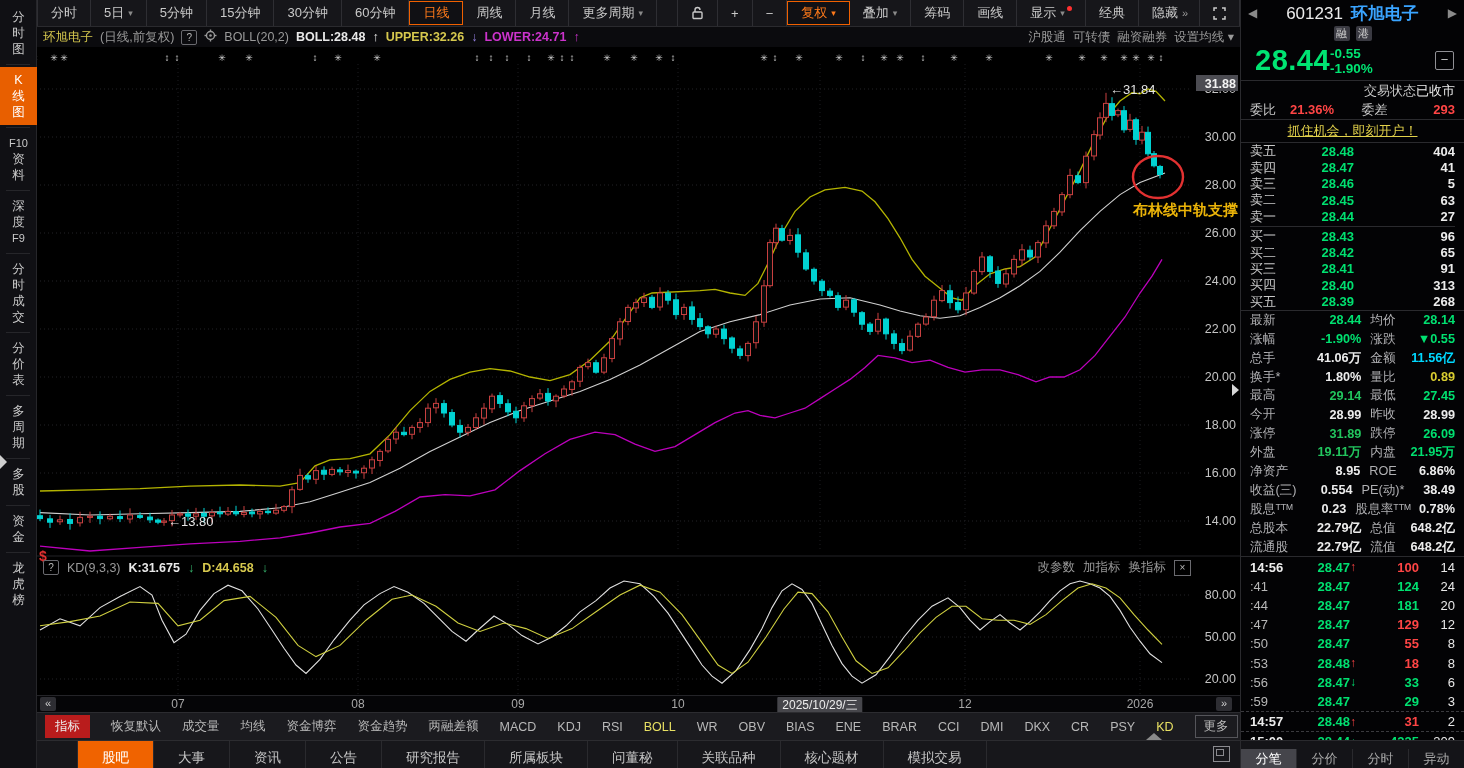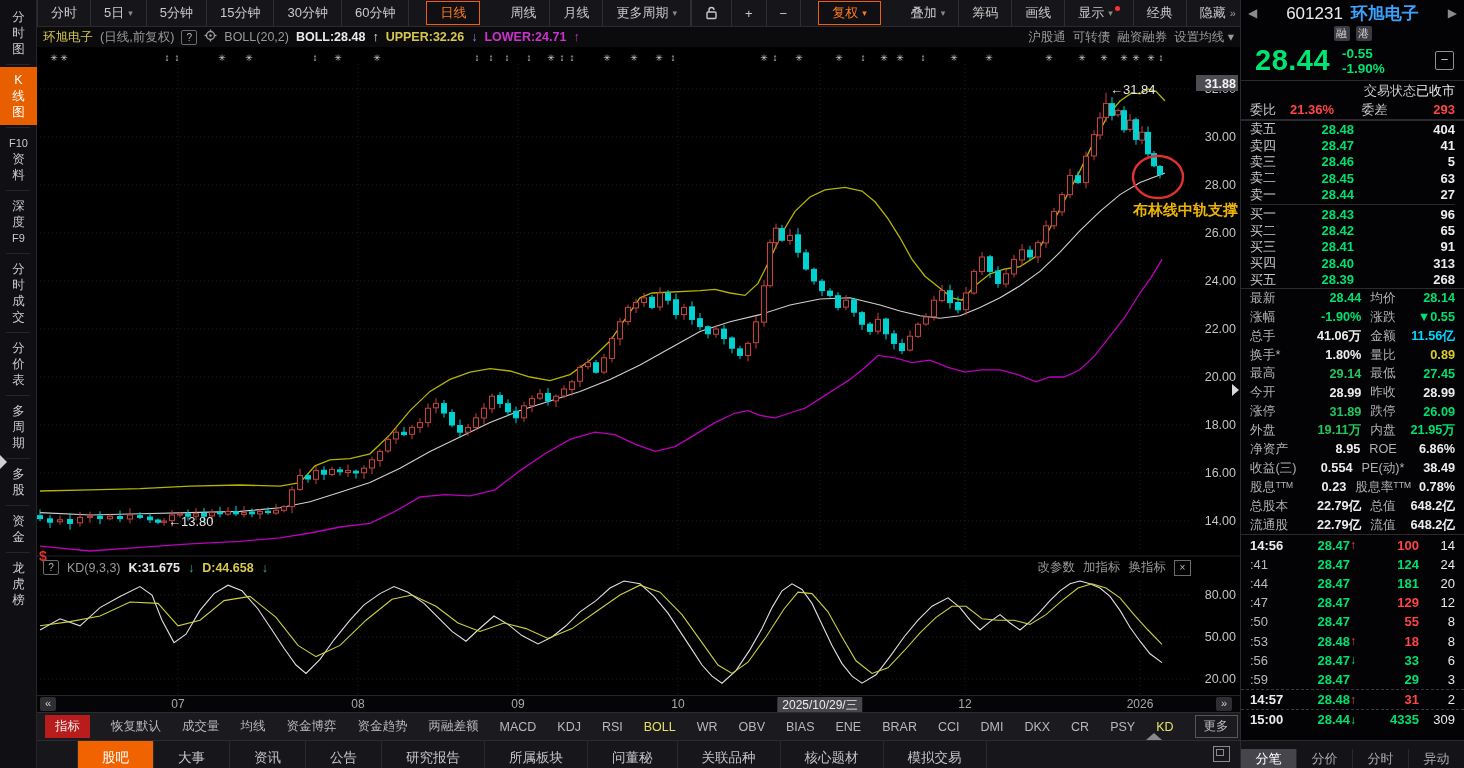--- a/index.html
+++ b/index.html
@@ -5,21 +5,21 @@
   html,body{margin:0;padding:0;background:#000;width:1464px;height:768px;overflow:hidden;
     font-family:"Liberation Sans","DejaVu Sans",sans-serif;-webkit-font-smoothing:antialiased;}
   #app{position:relative;width:1464px;height:768px;background:#000;color:#ccc;font-size:13px;}
   
   #topbar{position:absolute;left:37px;top:0;width:1203px;height:27px;background:#16161a;
     border-bottom:1px solid #2a2a2e;display:flex;justify-content:space-between;box-sizing:border-box;}
   .tb-group{display:flex;align-items:stretch;height:26px;}
   .tbtn{display:flex;align-items:center;gap:4px;padding:0 13px;border-right:1px solid #2e2e33;
     color:#c9c9c9;font-size:13px;cursor:pointer;white-space:nowrap;}
   .tb-group .tbtn:first-child{border-left:1px solid #2e2e33;}
-  .tbtn.act{color:#ff7a1a;border:1px solid #f06000;margin:1px 17px;background:#101014;}
+  .tbtn.act{color:#ff7a1a;border:1px solid #f06000;margin:1px 0;background:#101014;}
   .tbtn .caret{font-size:9px;color:#8a8a8a;}
   .tbtn.act .caret{color:#ff7a1a;}
   .tbtn .reddot{width:5px;height:5px;border-radius:50%;background:#ff3030;margin:-10px 0 0 -2px;}
   .tbtn svg{display:block;}
   .suffix{font-size:11px;color:#9a9a9a;letter-spacing:-2px;}
   
   #infobar{position:absolute;left:37px;top:27px;width:1203px;height:20px;background:#0b0b0e;
     display:flex;justify-content:space-between;align-items:center;font-size:12.5px;}
   #infobar .grp{display:flex;align-items:center;gap:7px;padding:0 6px;}
   .stock-nm{color:#d6c84e;}
@@ -88,21 +88,21 @@
   .rp-sec{box-sizing:border-box;}
   #rp-title{position:relative;height:24px;display:flex;align-items:center;justify-content:center;gap:8px;padding-top:3px;}
   #rp-title .navarr{position:absolute;top:6px;color:#8a8a8a;font-size:12px;cursor:pointer;}
   #rp-code{color:#ececec;font-size:17px;}
   #rp-name{color:#3aa4ff;font-size:17px;font-weight:bold;}
   #rp-badges{height:17px;display:flex;justify-content:center;gap:6px;margin-top:2px;}
   .badge{width:16px;height:15px;line-height:15px;text-align:center;background:#3a3a42;color:#cfcfcf;
     font-size:11px;border-radius:2px;}
   #rp-price-row{display:flex;align-items:center;padding:1px 10px 3px 14px;}
   #rp-price{color:#00e472;font-size:29px;font-weight:bold;letter-spacing:0.5px;}
-  #rp-chg{margin-left:12px;color:#00e472;font-size:13.5px;font-weight:bold;line-height:15px;}
+  #rp-chg{margin-left:0;color:#00e472;font-size:13.5px;font-weight:bold;line-height:15px;}
   #rp-minus{margin-left:auto;width:17px;height:17px;line-height:15px;text-align:center;
     border:1.5px solid #909095;color:#c8c8c8;font-size:13px;cursor:pointer;border-radius:2px;}
   .rp-div{border-top:1px solid #2a2a2e;}
   .rp-row{display:flex;align-items:center;padding:0 9px;}
   #rp-status{height:19px;justify-content:flex-end;}
   #rp-status .lab{color:#c8c8c8;}
   #rp-status .val{color:#ececec;}
   #rp-weibi{height:19px;}
   #rp-weibi .lab{color:#c8c8c8;}
   #rp-weibi .vr{color:#ff4545;font-weight:bold;}
@@ -781,20 +781,23 @@
       <span class="lab">交易状态</span>
       <span class="val">已收市</span>
     </div>
     <div id="rp-weibi" class="rp-row rp-sec">
       <span class="lab" style="width:40px">委比</span>
       <span class="vr" style="flex:1;padding-right:14px">21.36%</span>
       <span class="lab" style="width:36px">委差</span>
       <span class="vr" style="flex:1;text-align:right">293</span>
     </div>
     <div class="rp-div"></div>
+    <div id="rp-promo" class="rp-sec">
+        <span>抓住机会，即刻开户！</span>
+      </div>
     <div class="rp-div"></div>
     <div id="rp-asks">
         <div class="lv5-row">
           <span class="lab">卖五</span>
           <span class="prc">28.48</span>
           <span class="vol">404</span>
         </div>
         <div class="lv5-row">
           <span class="lab">卖四</span>
           <span class="prc">28.47</span>

